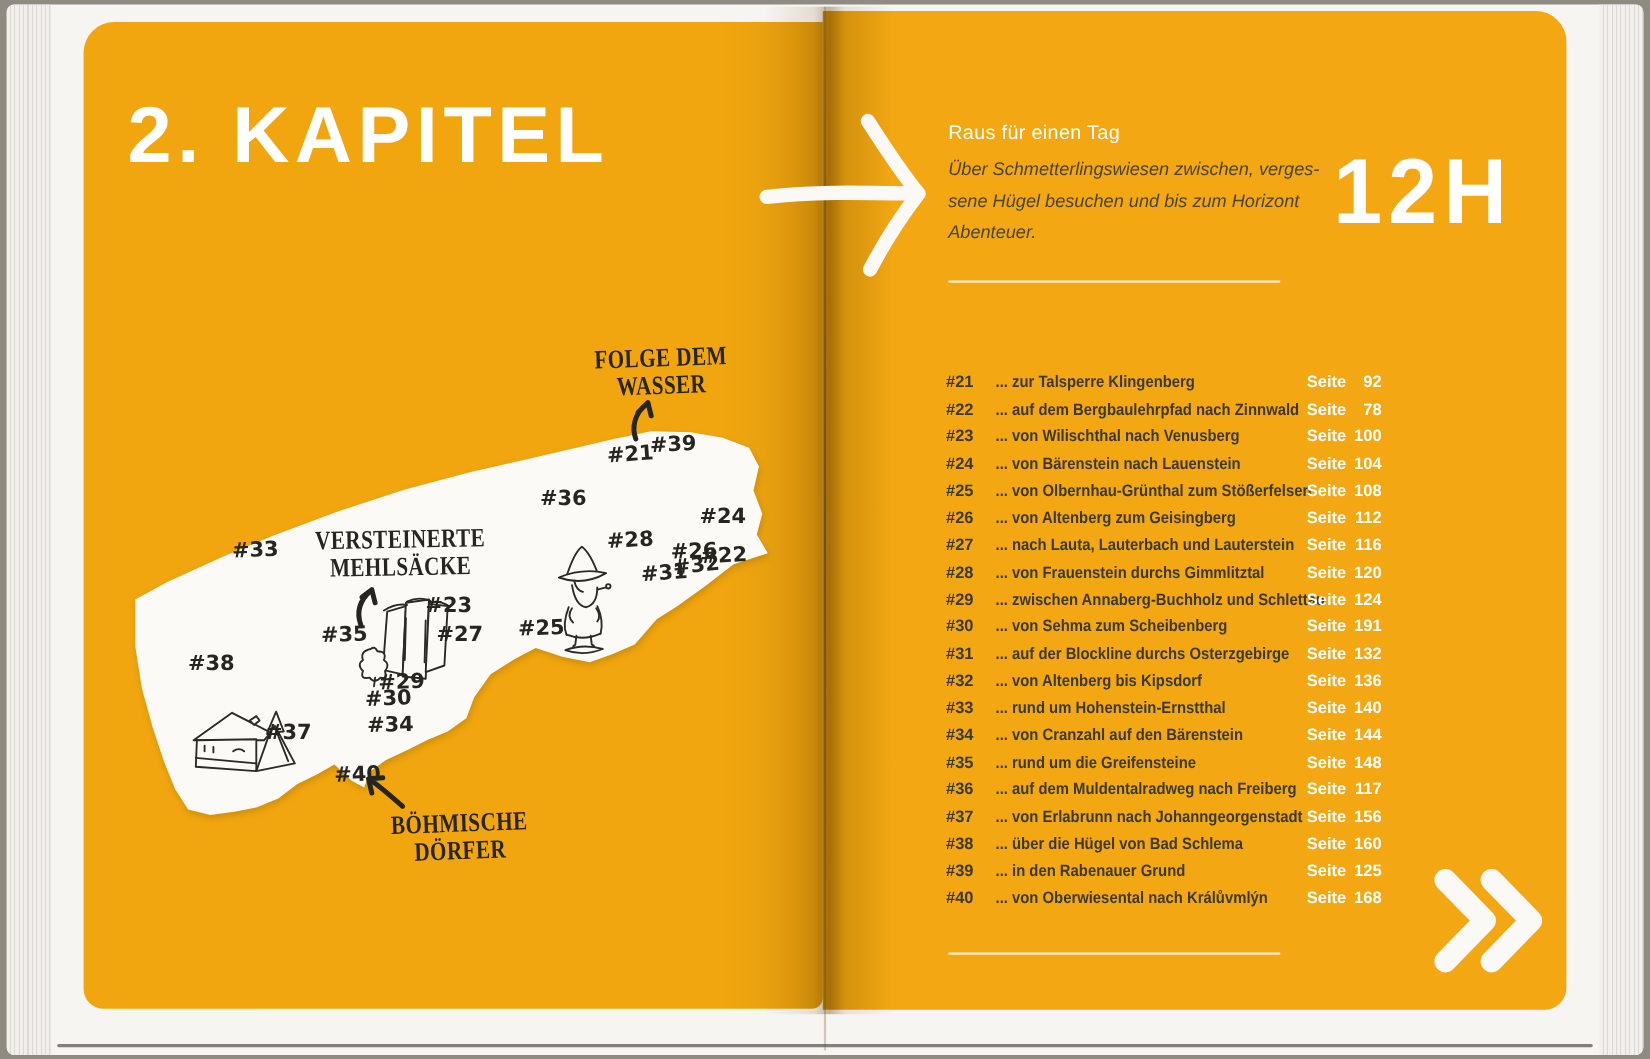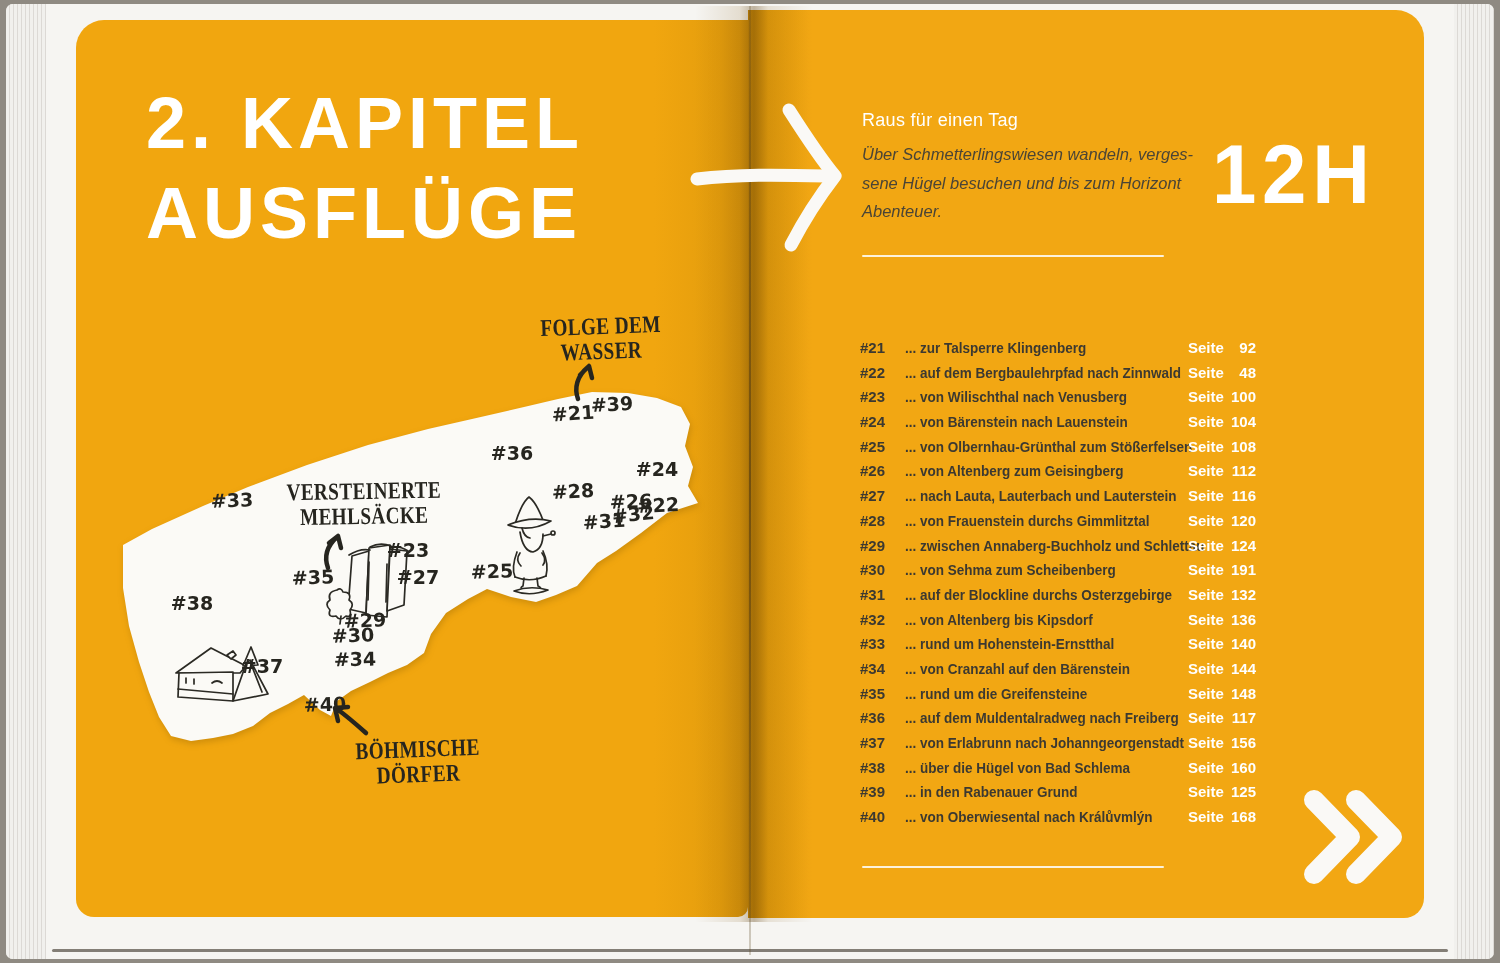--- a/index.html
+++ b/index.html
@@ -23,21 +23,21 @@
         border-radius:0 28px 20px 0;
         background:linear-gradient(to right,#C8890B 0%,#E19B0D 3%,#F2A713 9%,#F2A713 100%);}
   .spine-shadow{position:absolute;left:695px;top:6px;width:118px;height:916px;
         background:linear-gradient(to right,rgba(120,75,0,0) 0%,rgba(120,75,0,.14) 38%,
           rgba(85,52,0,.34) 50%,rgba(120,75,0,.12) 62%,rgba(120,75,0,0) 100%);
         pointer-events:none;}
   .spine-line{position:absolute;left:749px;top:6px;bottom:8px;width:2px;
         background:linear-gradient(rgba(90,70,30,.25),rgba(60,45,20,.5),rgba(90,70,30,.25));}
   
   .chapter-title{position:absolute;left:116px;top:78px;color:#FFFFFF;
-        font-weight:800;font-size:72px;line-height:90px;letter-spacing:5px;margin-left:30px;}
+        font-weight:800;font-size:72px;line-height:90px;letter-spacing:5px;}
   .map-svg{position:absolute;left:105px;top:285px;}
   .map-layer{position:absolute;left:105px;top:285px;width:630px;height:520px;}
   .marker{position:absolute;font-family:"DejaVu Sans",sans-serif;font-weight:800;
         font-size:19px;color:#26251F;white-space:nowrap;}
   .map-caption{position:absolute;text-align:center;color:#26251F;
         font-family:"Liberation Serif",serif;font-weight:700;font-size:24px;
         line-height:25px;letter-spacing:.5px;white-space:nowrap;}
   .map-caption .cap-inner{display:block;transform:scaleX(.8);}
   
   .kicker{position:absolute;left:862px;top:88px;color:#FFFFFF;font-size:18px;
@@ -68,21 +68,20 @@
   <div class="book-bottom-line"></div>
 </div>
 
 <div class="page left"></div>
 <div class="page right"></div>
 <div class="spine-shadow"></div>
 <div class="spine-line"></div>
 
 <div class="chapter-title">
   <div>2. KAPITEL</div>
-  <div>AUSFLÜGE</div>
 </div>
 
 <svg class="map-svg" width="630" height="520" viewBox="105 285 630 520">
   <path fill="#FBFAF6" style="filter:drop-shadow(1px 3px 3px rgba(130,85,0,.3))" d="M123,545 L152,529 L203,506 L248,487 L307,465 L368,445 L428,429 L472,419
            L524,407 L558,399 L592,392 L628,393 L657,398 L681,407 L690,424 L685,446
            L693,467 L688,486 L698,503 L667,513 L641,533 L616,551 L597,563 L577,586
            L556,595 L536,602 L511,597 L487,589 L468,599 L446,613 L431,634 L424,653
            L407,665 L388,673 L370,682 L351,691 L337,701 L331,716 L320,710 L304,695
            L288,704 L270,713 L253,726 L233,734 L213,738 L191,741 L171,736 L159,717
            L149,692 L139,662 L129,626 L123,588 Z"></path>
@@ -159,39 +158,39 @@
       <span class="cap-inner">MEHLSÄCKE</span>
     </div>
     <div class="map-caption" style="left: 313px; top: 477px; transform: translate(-50%, -50%) rotate(-2deg);">
       <span class="cap-inner">BÖHMISCHE</span>
       <span class="cap-inner">DÖRFER</span>
     </div>
   </div>
 
 <div class="kicker">Raus für einen Tag</div>
 <div class="intro">
-    <div>Über Schmetterlingswiesen wandeln, verges-</div>
+    <div>Über Schmetterlingswiesen zwischen, verges-</div>
     <div>sene Hügel besuchen und bis zum Horizont</div>
     <div>Abenteuer.</div>
   </div>
 <div class="rule top"></div>
 <div class="rule bottom"></div>
 <div class="duration">12H</div>
 <div class="toc">
     <div class="toc-row">
       <span class="toc-num">#21</span>
       <span class="toc-title">... zur Talsperre Klingenberg</span>
       <span class="toc-seite">Seite</span>
       <span class="toc-page">92</span>
     </div>
     <div class="toc-row">
       <span class="toc-num">#22</span>
       <span class="toc-title">... auf dem Bergbaulehrpfad nach Zinnwald</span>
       <span class="toc-seite">Seite</span>
-      <span class="toc-page">48</span>
+      <span class="toc-page">78</span>
     </div>
     <div class="toc-row">
       <span class="toc-num">#23</span>
       <span class="toc-title">... von Wilischthal nach Venusberg</span>
       <span class="toc-seite">Seite</span>
       <span class="toc-page">100</span>
     </div>
     <div class="toc-row">
       <span class="toc-num">#24</span>
       <span class="toc-title">... von Bärenstein nach Lauenstein</span>

